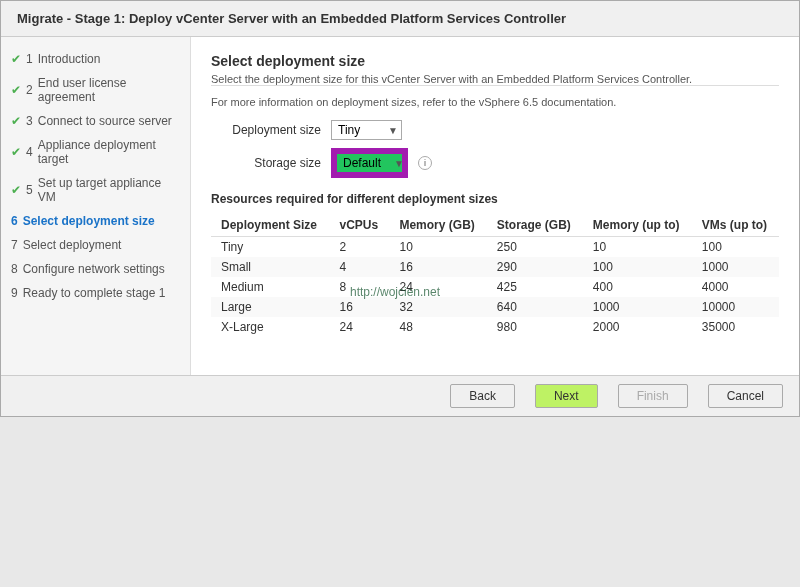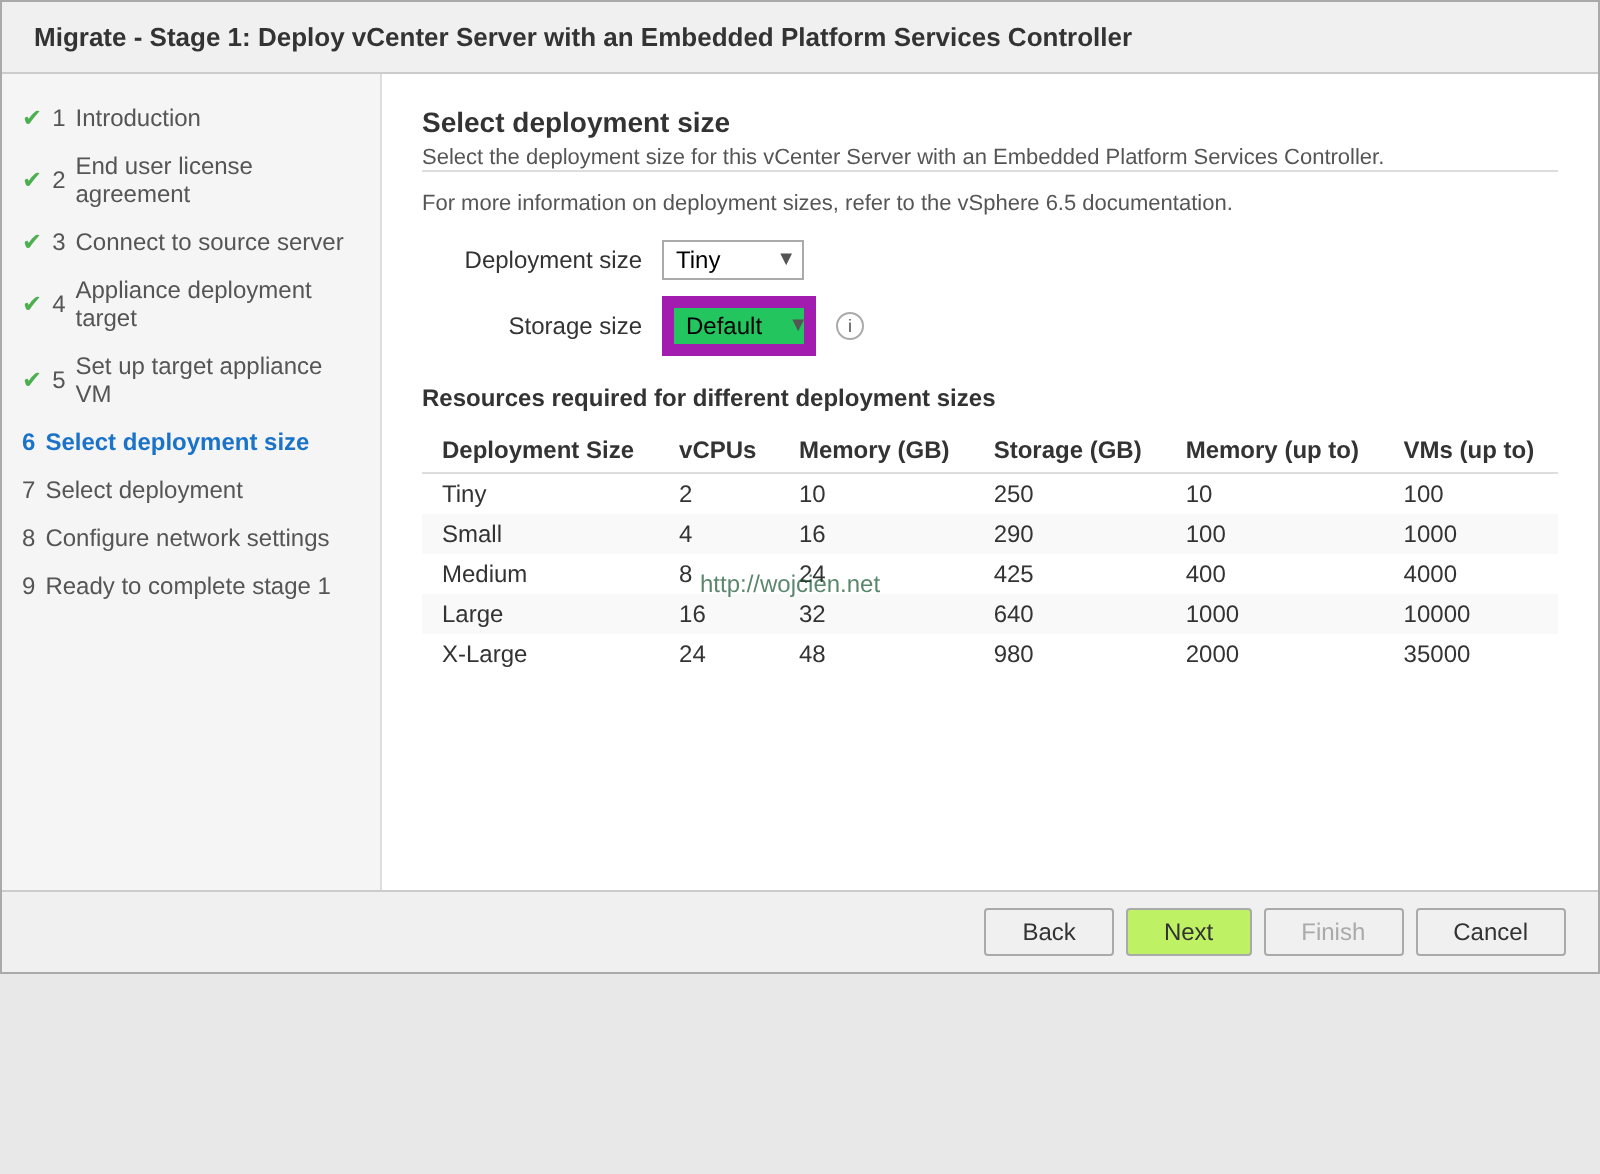--- a/index.html
+++ b/index.html
@@ -6,21 +6,21 @@
     body {
       font-family: Arial, sans-serif;
       font-size: 12px;
       background: #e8e8e8;
       width: 800px;
       height: 587px;
       overflow: hidden;
     }
     .window {
       width: 800px;
-      height: 487px;
+      height: 417px;
       background: #f5f5f5;
       border: 1px solid #aaa;
       display: flex;
       flex-direction: column;
     }
     .title-bar {
       background: #f0f0f0;
       border-bottom: 1px solid #ccc;
       padding: 10px 16px;
       font-size: 13px;
@@ -170,21 +170,21 @@
       left: 350px;
       pointer-events: none;
       opacity: 0.7;
     }
     .footer {
       background: #f0f0f0;
       border-top: 1px solid #ccc;
       padding: 8px 16px;
       display: flex;
       justify-content: flex-end;
-      gap: 6px;
+      gap: 20px;
       align-items: center;
     }
     .footer-btn {
       padding: 4px 18px;
       font-size: 12px;
       border: 1px solid #aaa;
       background: #f0f0f0;
       cursor: pointer;
       color: #333;
       border-radius: 2px;

